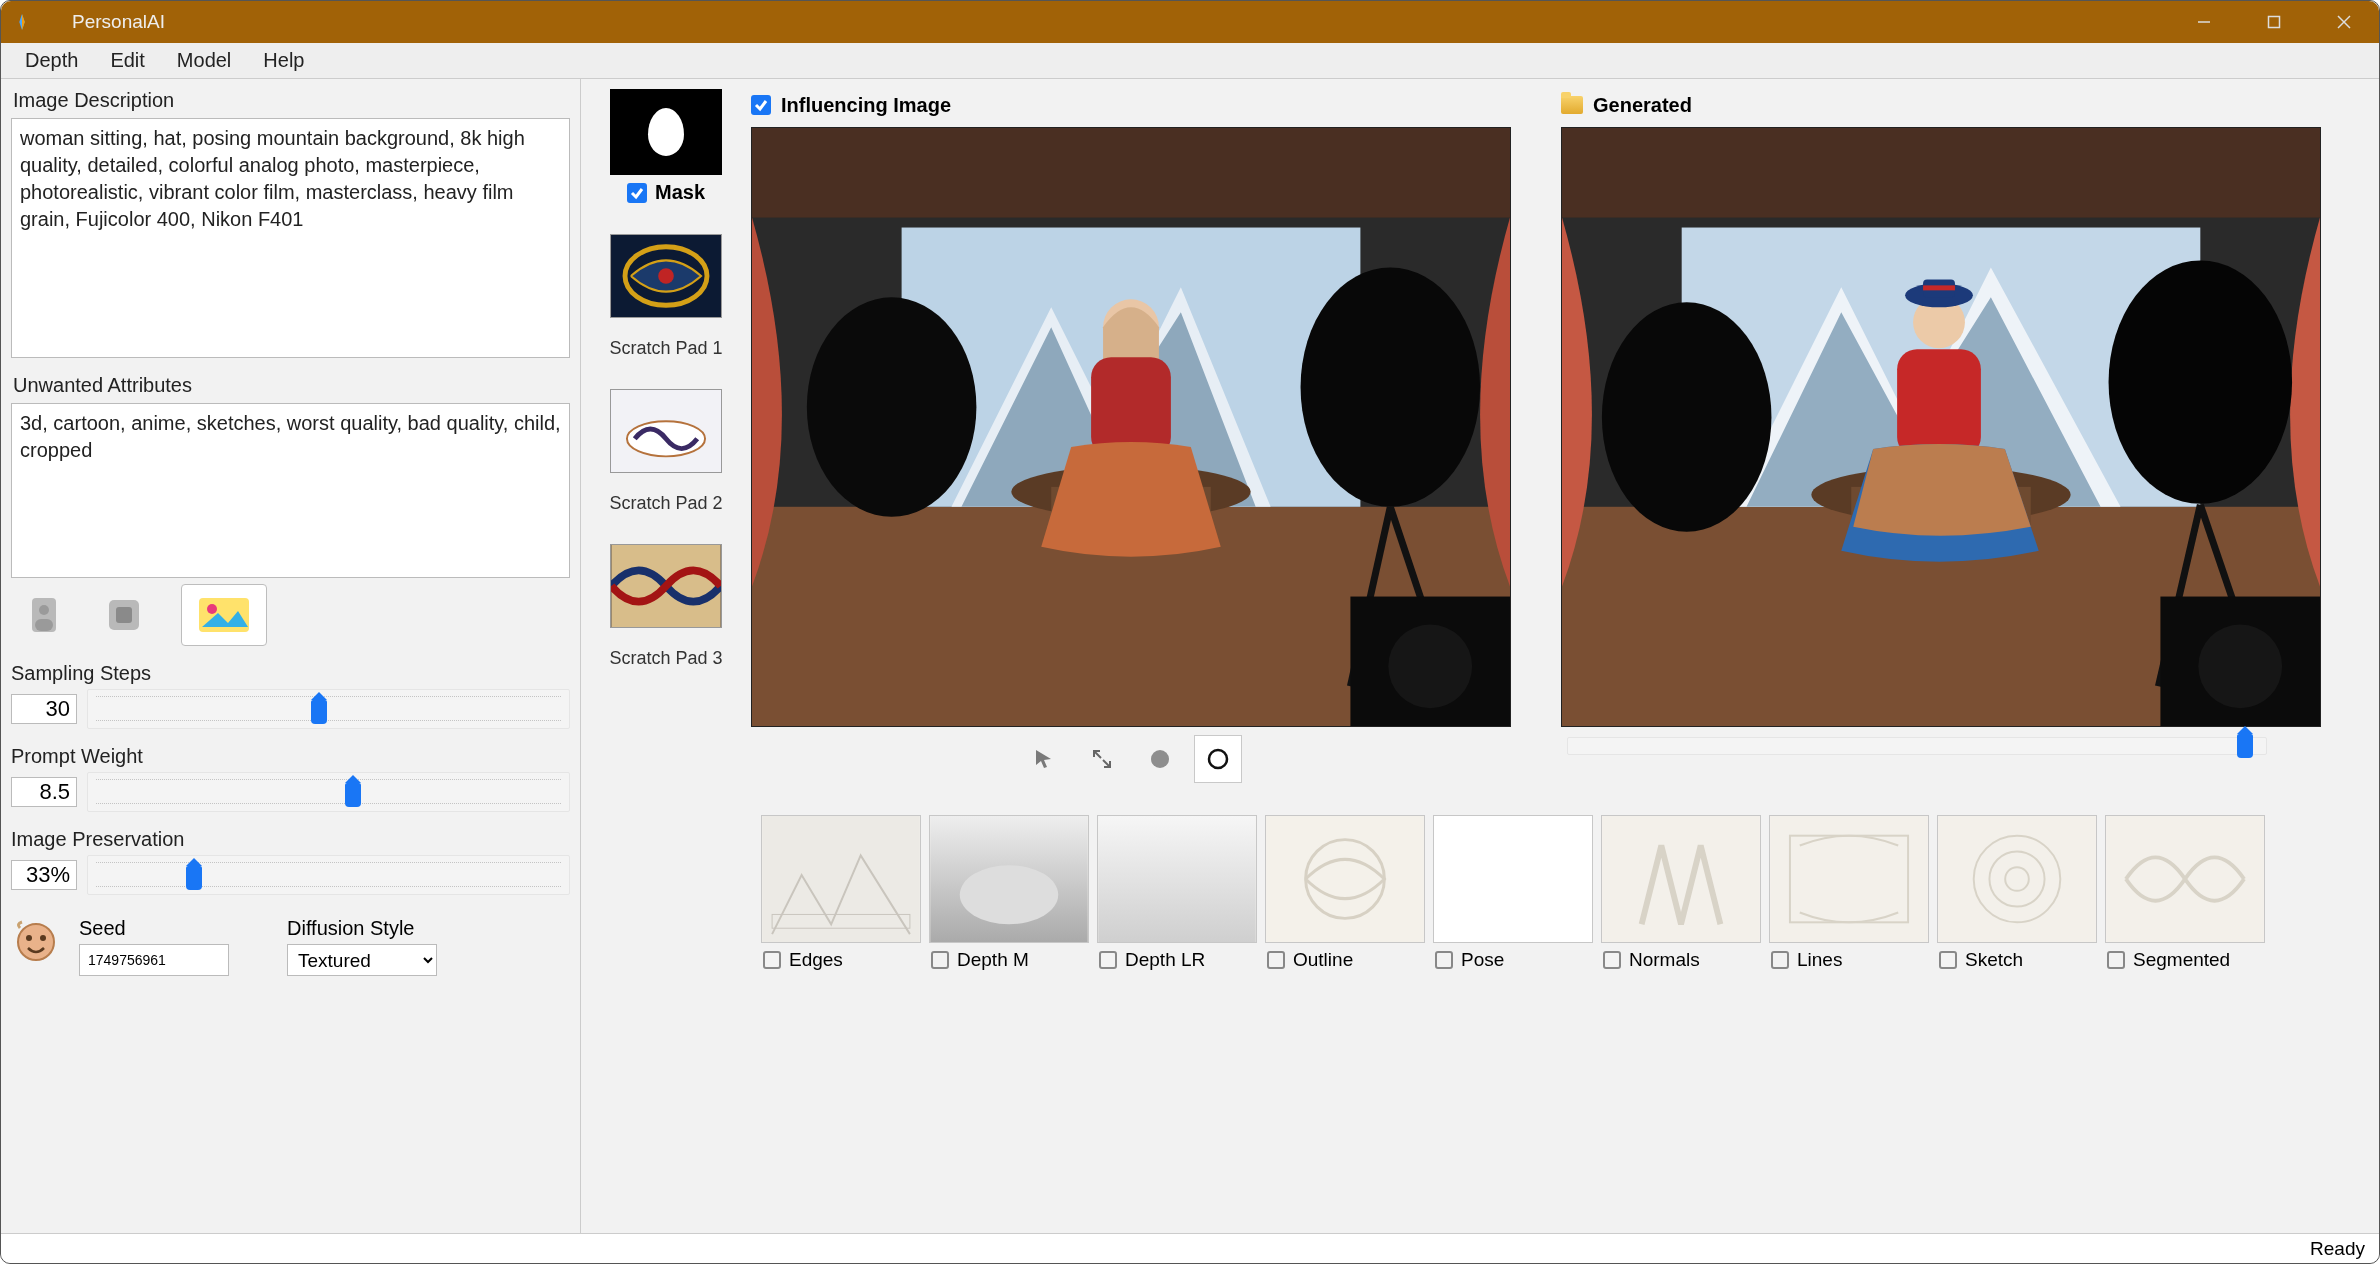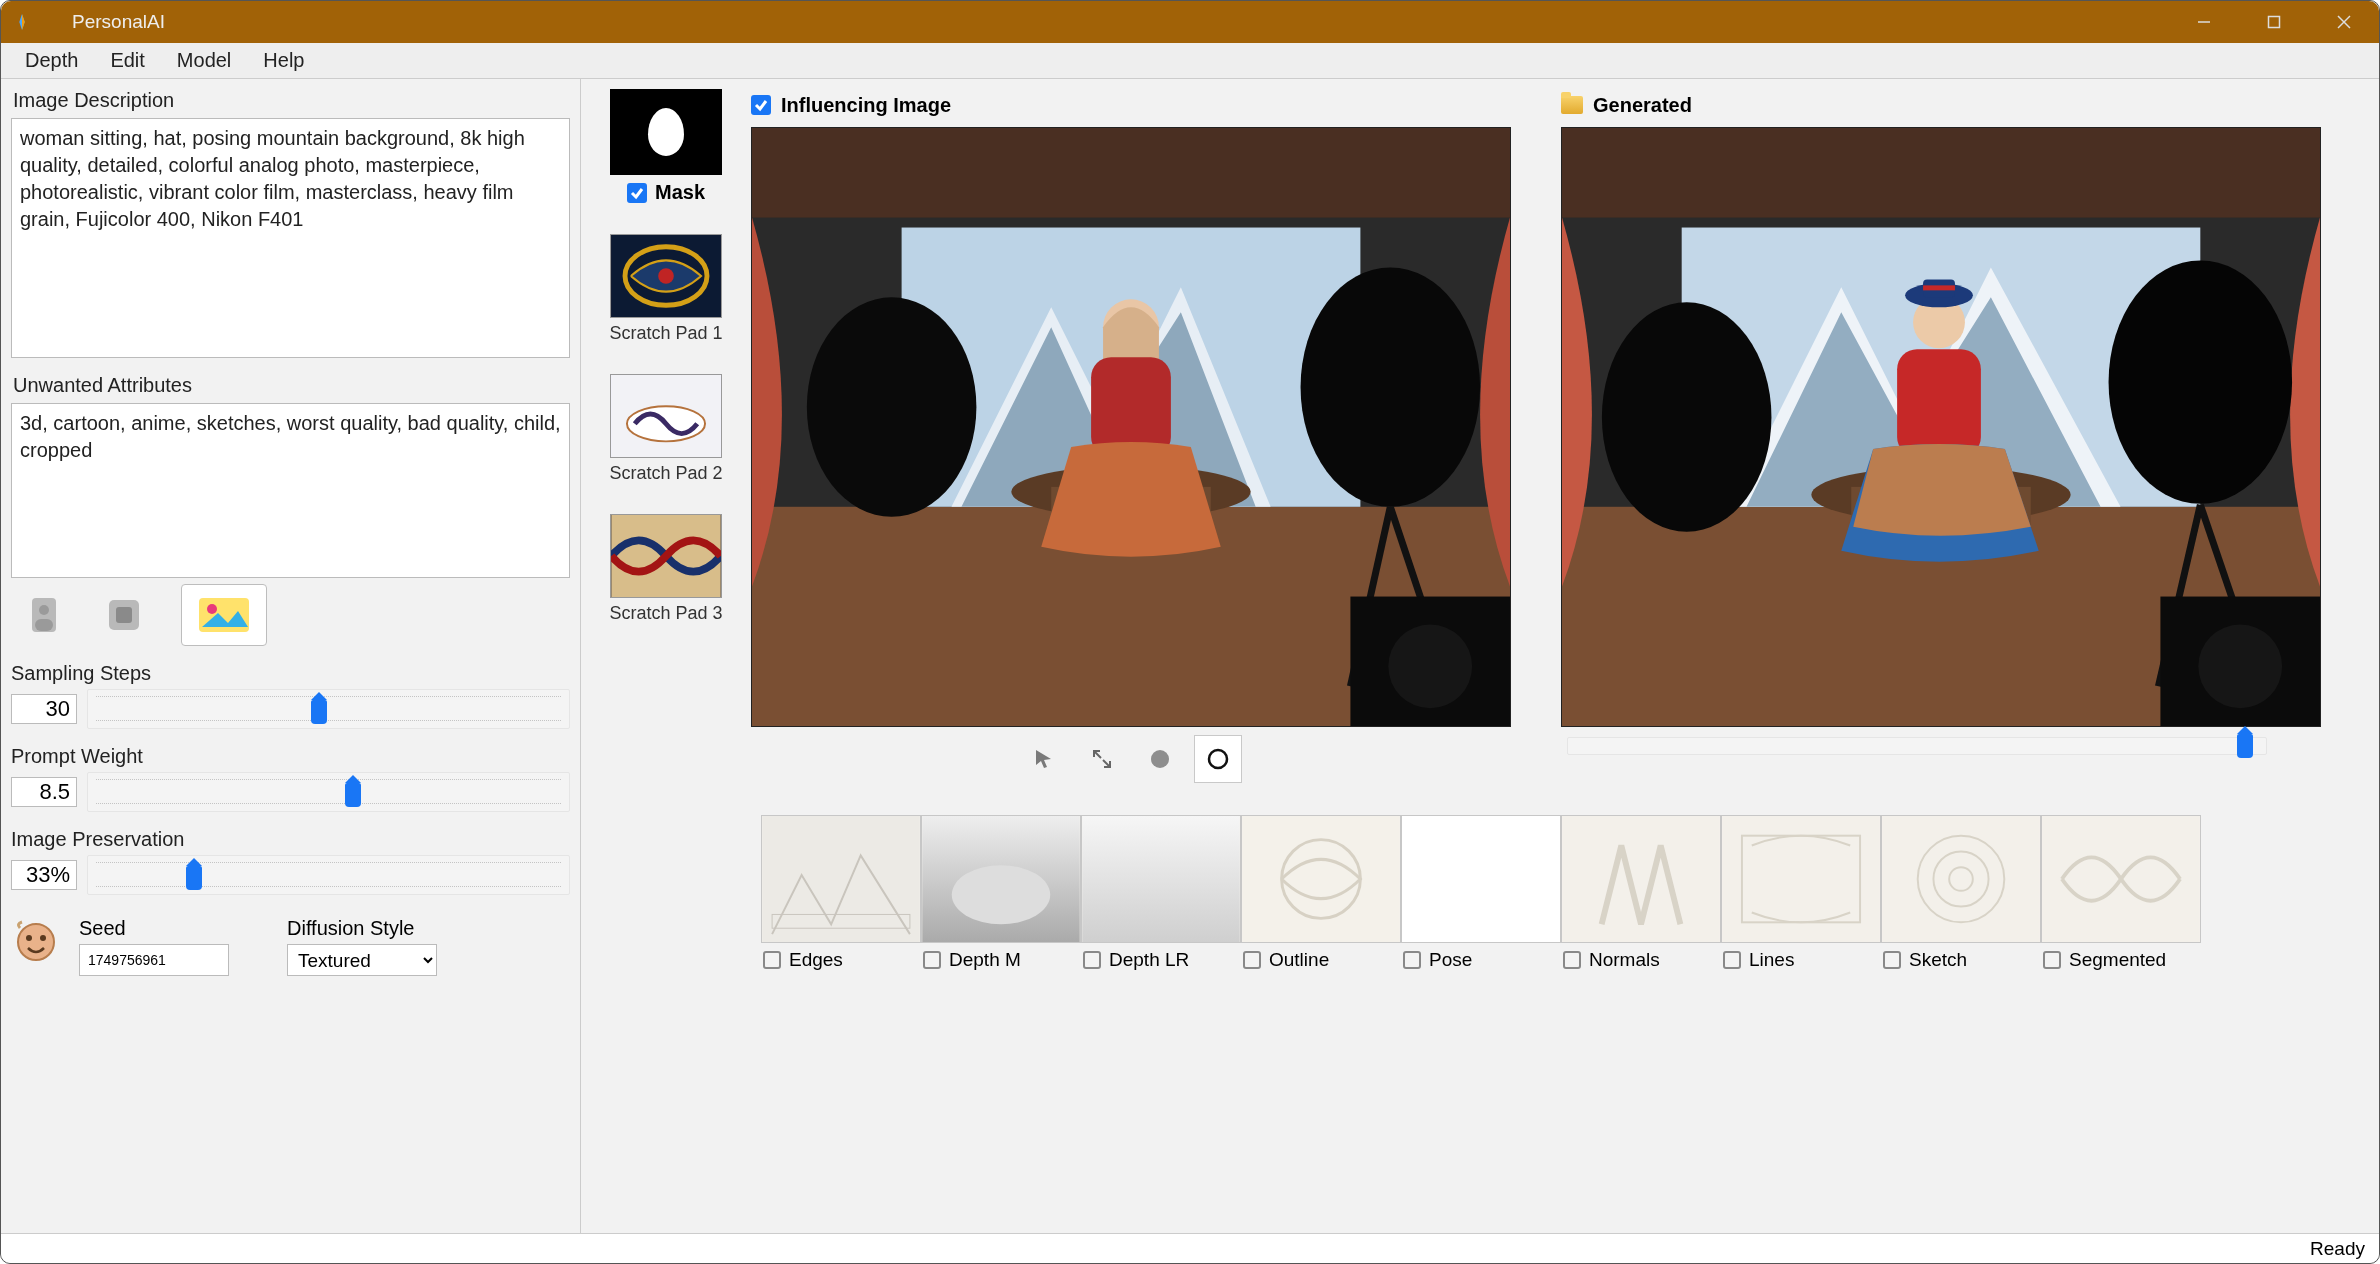--- a/index.html
+++ b/index.html
@@ -60,42 +60,42 @@
   .mask-thumb { width:112px; height:86px; background:#000; display:flex; align-items:center; justify-content:center; }
   .mask-thumb .oval { width:36px; height:48px; background:#fff; border-radius:50% 50% 50% 50% / 55% 55% 45% 45%; }
   .chk-row { display:flex; align-items:center; gap:8px; }
   .chk { width:20px; height:20px; border:2px solid #1976f5; border-radius:3px; display:inline-flex;align-items:center;justify-content:center; }
   .chk.checked { background:#1976f5; }
   .chk.checked svg { stroke:#fff; stroke-width:3; fill:none; }
   .chk.empty { border-color:#888; }
   .chk-label { font-size:20px; }
   .chk-label.bold { font-weight:600; }
 
-  .scratch-item { display:flex; flex-direction:column; align-items:center; margin-top:24px; gap:5px; }
+  .scratch-item { display:flex; flex-direction:column; align-items:center; margin-top:24px; gap:20px; }
   .scratch-thumb { width:112px; height:84px; border:1px solid #999; background:#223; }
   .scratch-thumb svg { width:100%; height:100%; display:block; }
   .scratch-label { font-size:18px; color:#333; }
 
   .image-col { display:flex; flex-direction:column; }
   .image-header { display:flex; align-items:center; gap:10px; height:32px; margin-bottom:6px; }
   .big-image { width:760px; height:600px; background:#111; border:1px solid #222; overflow:hidden; position:relative; }
 
   .gen-col { margin-left:30px; }
 
   
   .tool-row { display:flex; gap:10px; justify-content:center; margin-top:8px; }
   .tool-btn { width:48px; height:48px; border:1px solid transparent; display:flex;align-items:center;justify-content:center;background:transparent; }
   .tool-btn.selected { border:1px solid #c9c9c9; background:#fff; }
 
   
   .gen-slider { width:700px; height:18px; background:#f4f4f4; border:1px solid #e5e5e5; margin:10px 0 0 6px; position:relative; border-radius:2px; }
   .gen-slider .slider-thumb { top:-4px; }
 
   
-  .strip { display:flex; margin-top:32px; margin-left:160px;}
+  .strip { display:flex; gap:8px; margin-top:32px; margin-left:160px;}
   .strip-item { display:flex; flex-direction:column; gap:6px; }
   .strip-thumb { width:160px; height:128px; border:1px solid #c7c7c7; background:#f5f3ee; display:flex;align-items:center;justify-content:center; }
   .strip-thumb svg { width:100%; height:100%; }
   .strip-chk { display:flex; align-items:center; gap:8px; padding-left:2px;}
   .strip-chk .chk { width:18px; height:18px; }
   .strip-chk .lbl { font-size:19px; }
 
   
   .statusbar { height:30px; border-top:1px solid #ccc; background:#fff; display:flex; align-items:center; justify-content:flex-end; padding:0 14px; font-size:19px; border-radius:0 0 10px 10px; }
 

